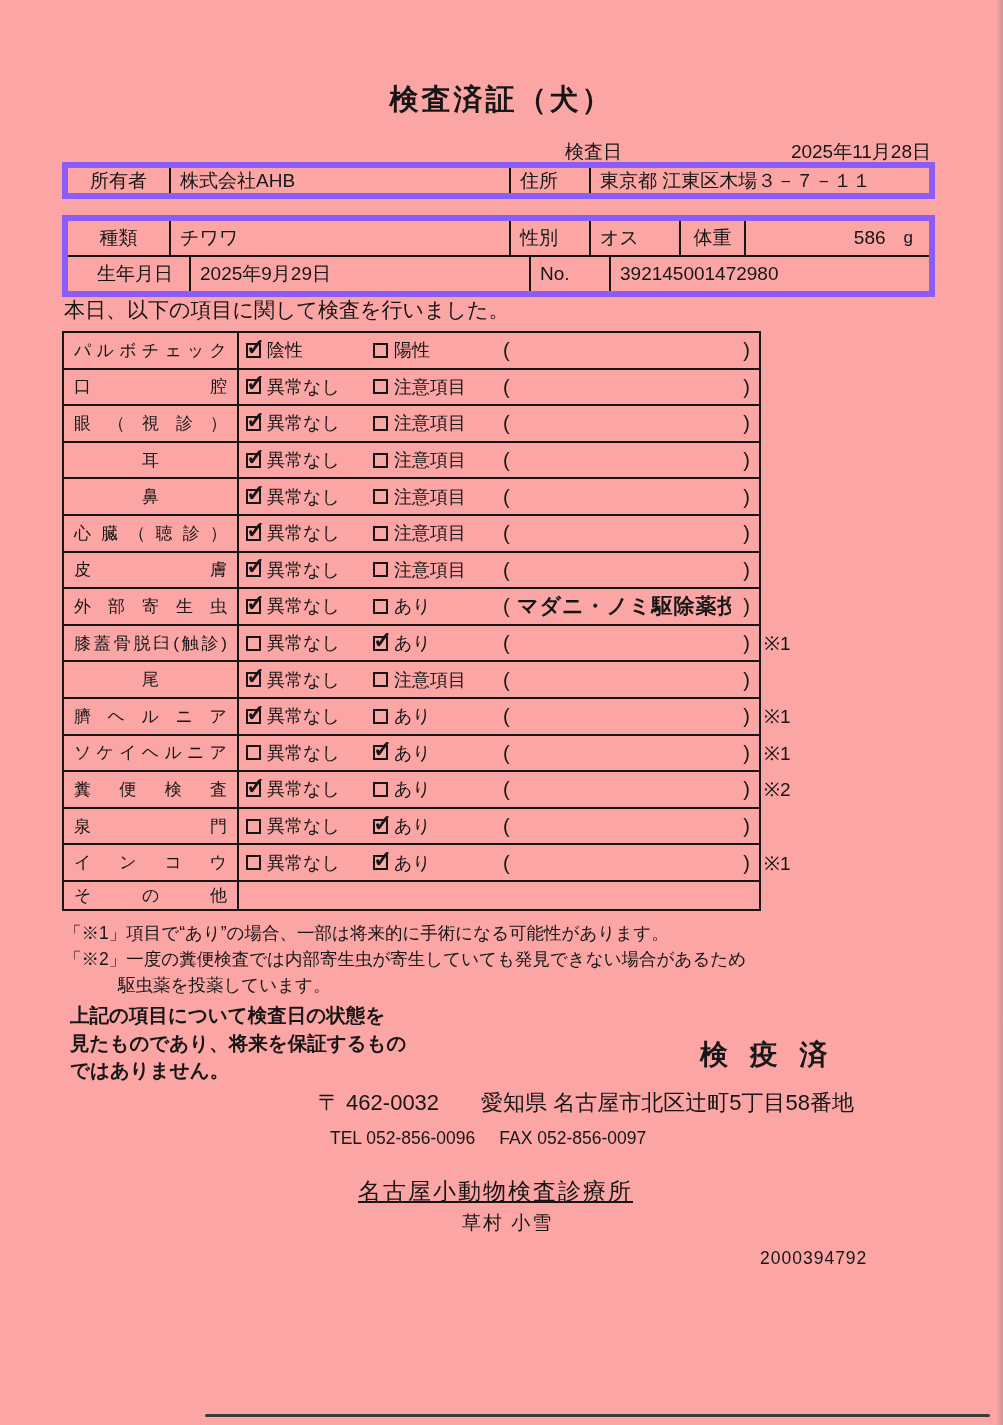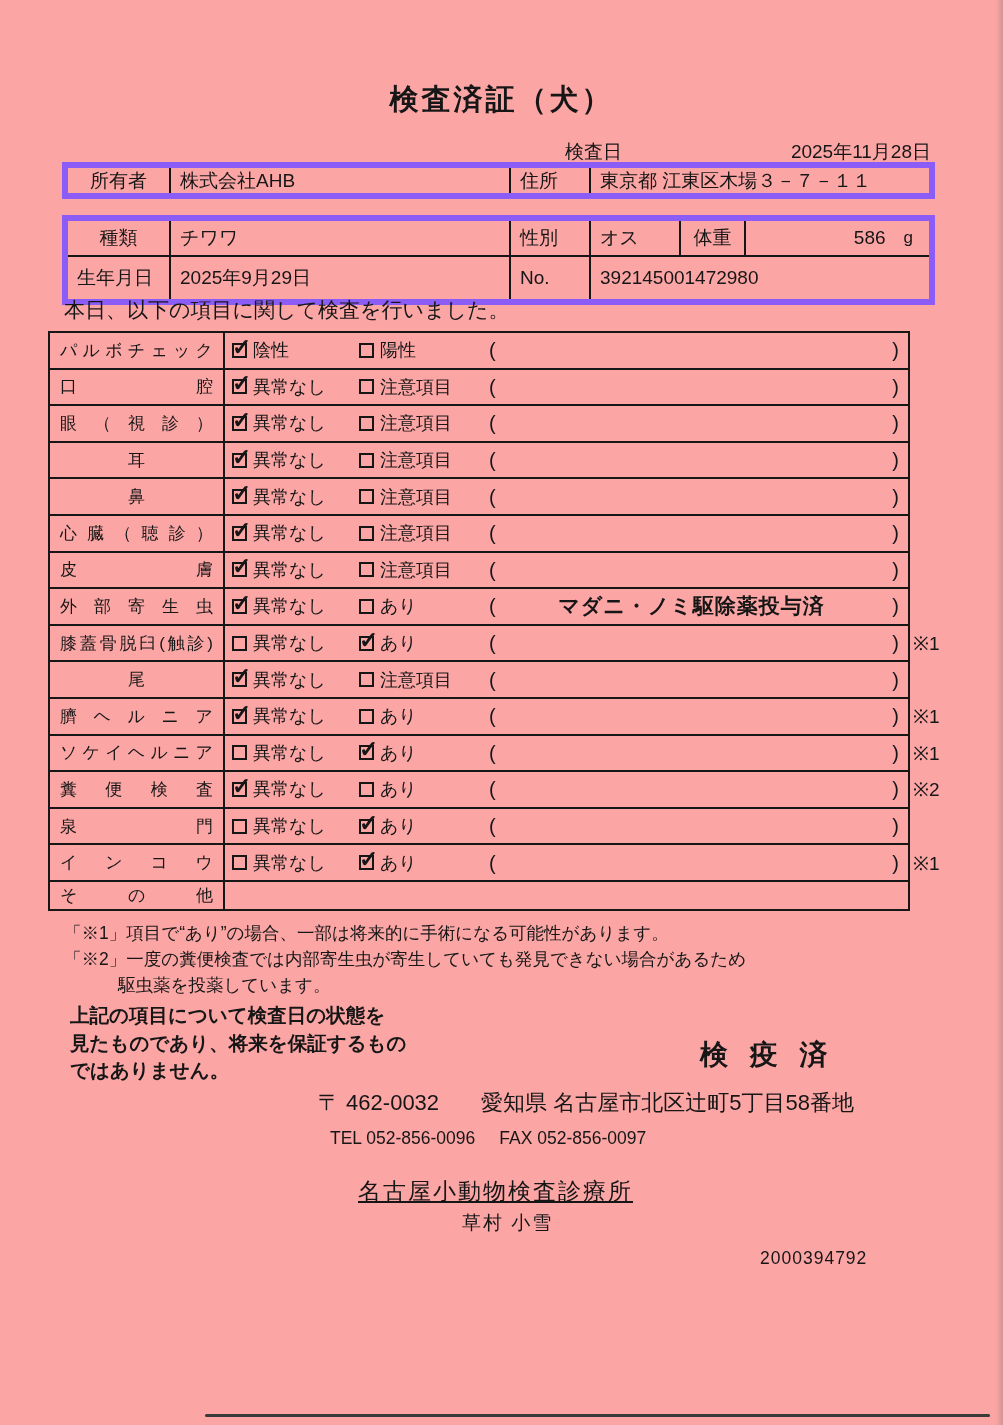--- a/index.html
+++ b/index.html
@@ -34,38 +34,38 @@
     box-sizing: border-box;
   }
   .owner-tbl {
     top: 162px; height: 37px;
     display: grid;
     grid-template-columns: 103px 340px 80px 1fr;
   }
   .animal-tbl { top: 215px; }
   .trow { display: grid; box-sizing: border-box; }
   .animal-row1 { grid-template-columns: 103px 340px 80px 90px 65px 1fr; height: 36px; border-bottom: 2px solid #161616; }
-  .animal-row2 { grid-template-columns: 103px 340px 80px 1fr; height: 42px; }
+  .animal-row2 { grid-template-columns: 103px 340px 80px 1fr; height: 34px; padding-left: 20px; }
   .cell {
     border-right: 2px solid #161616;
     box-sizing: border-box;
     display: flex; align-items: center;
     font-size: 19px;
     padding: 0 9px;
     overflow: hidden;
   }
   .cell.last { border-right: none; }
   .c-center { justify-content: center; padding: 0 2px; }
   .weight-cell { justify-content: flex-end; gap: 18px; padding-right: 16px; }
 
   .intro { top: 296px; left: 64px; font-size: 21px; }
 
   
   .insp-table {
-    left: 48px; top: 331px; width: 862px;
+    left: 62px; top: 331px; width: 699px;
     border-top: 2px solid #161616;
     box-sizing: border-box;
   }
   .insp-row {
     display: grid;
     grid-template-columns: 175px 1fr;
     height: 36.6px;
     border: 2px solid #161616;
     border-top: none;
     box-sizing: border-box;

